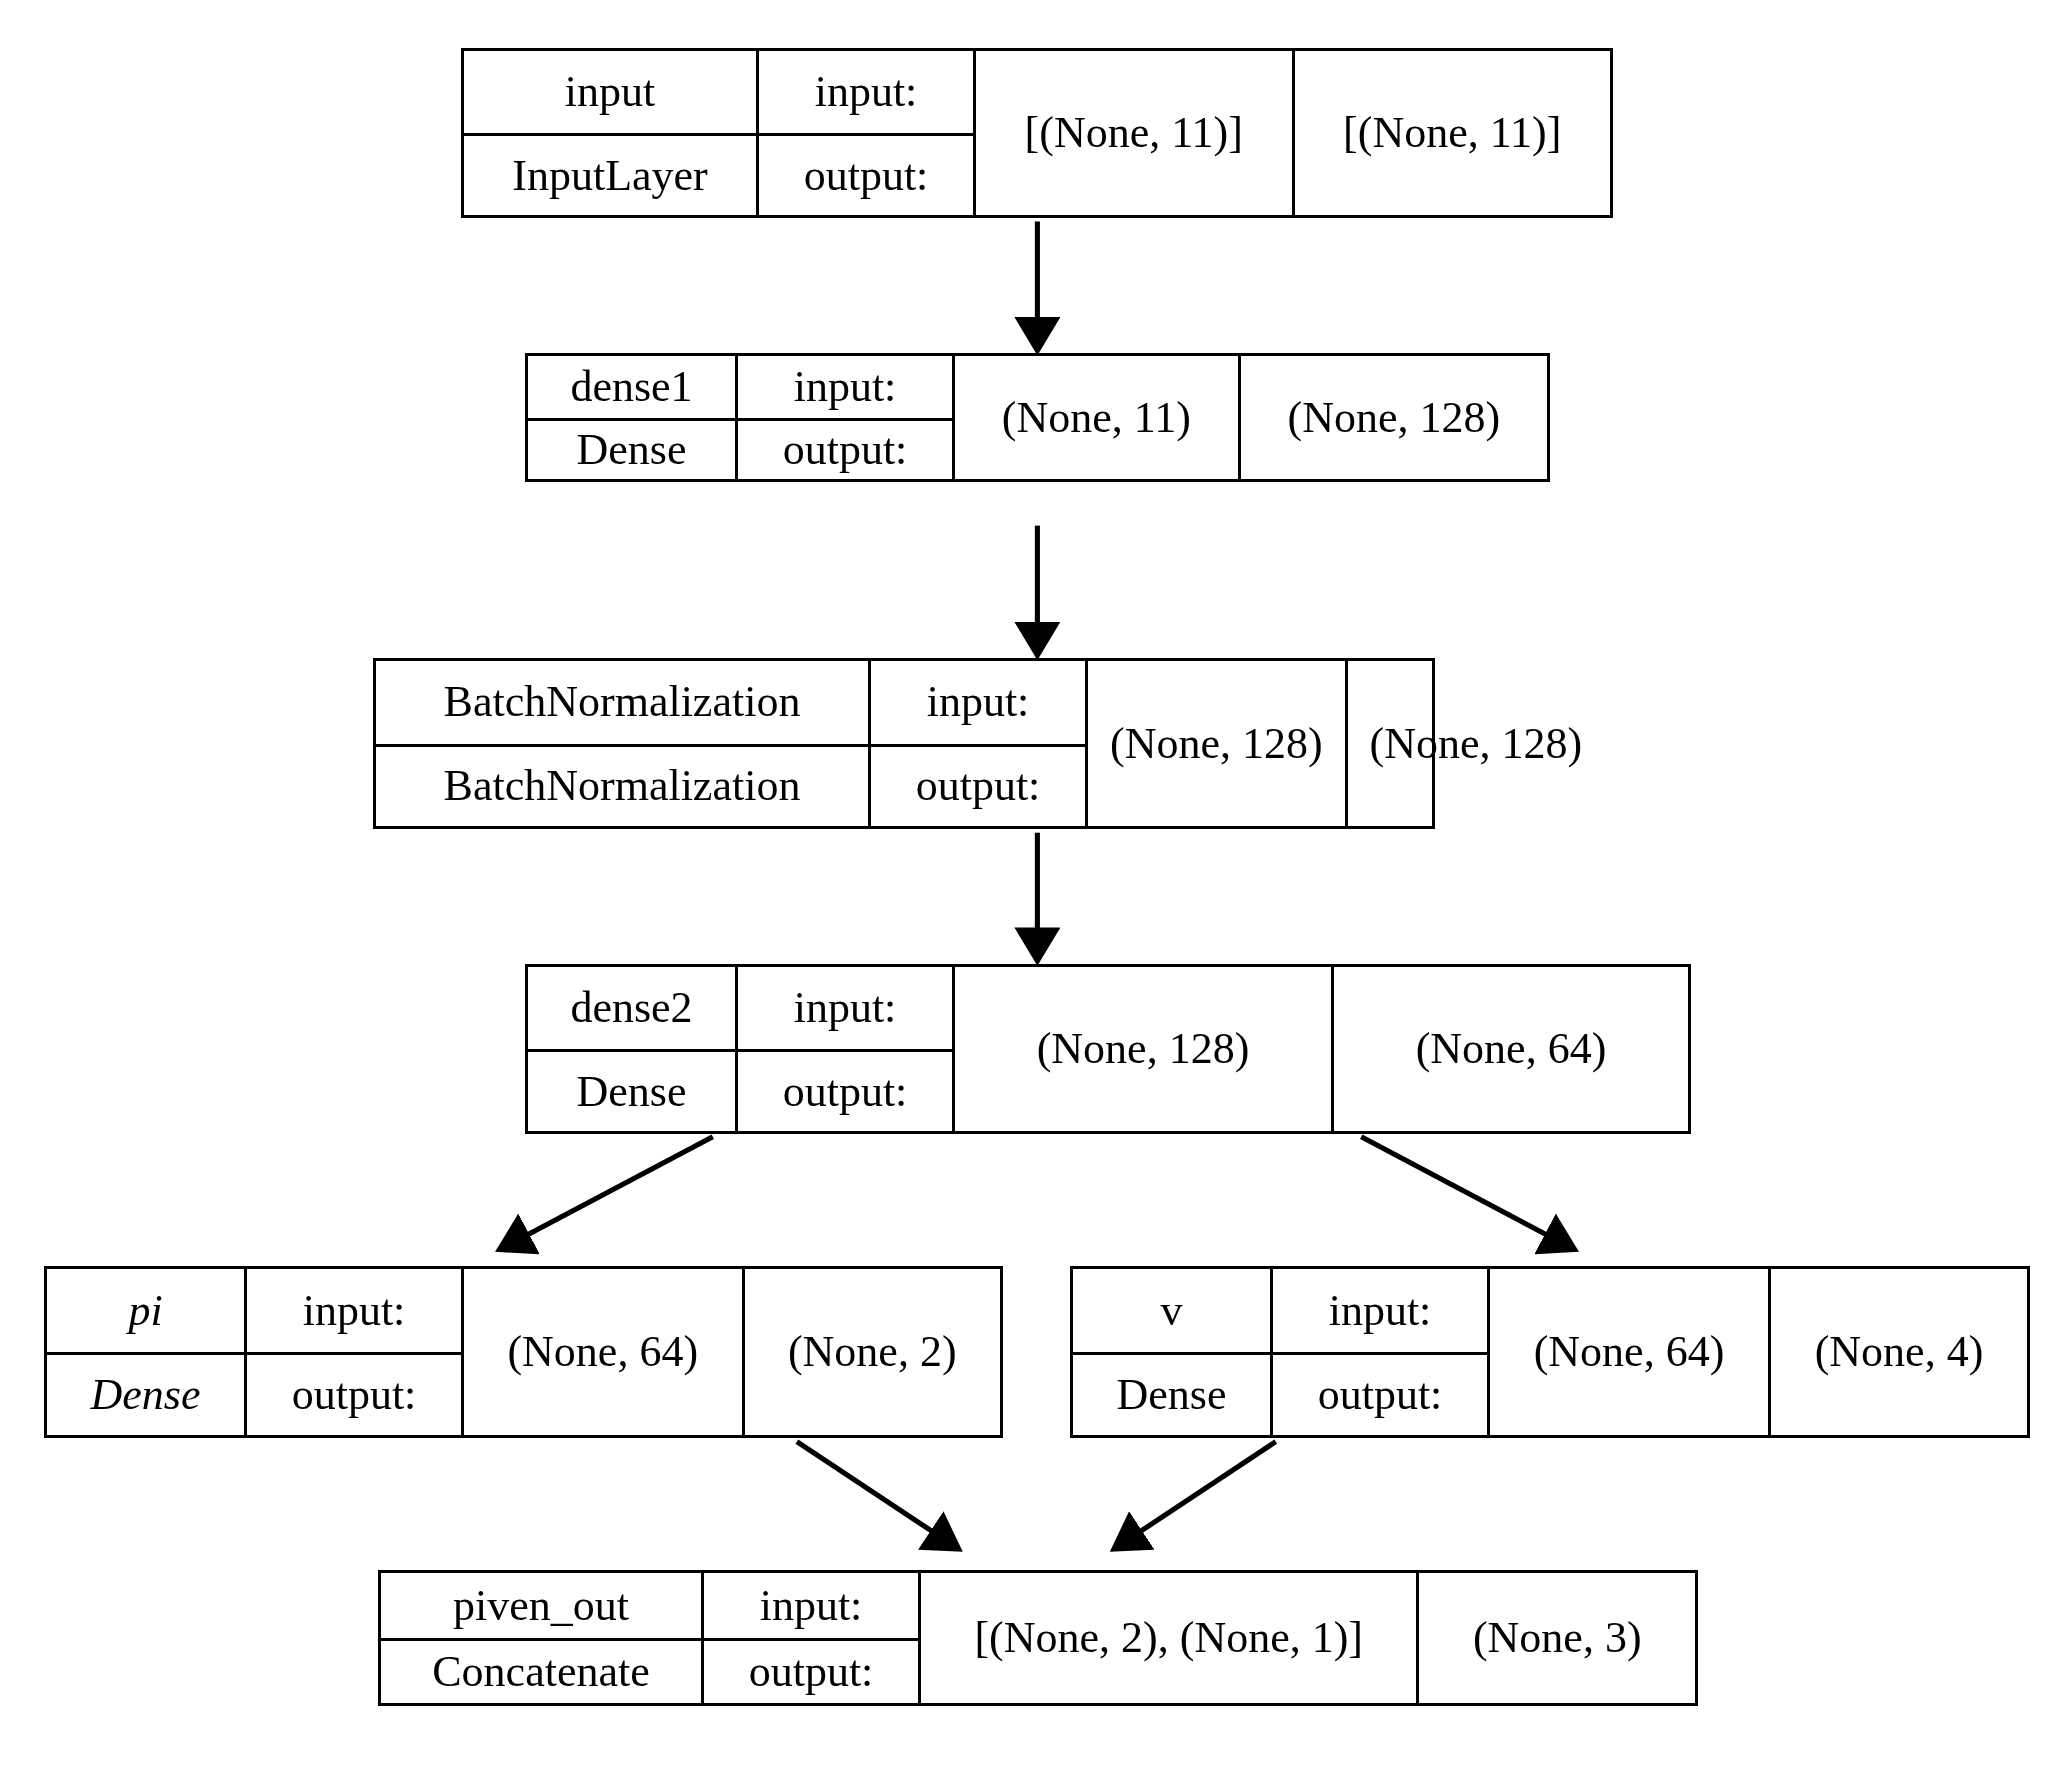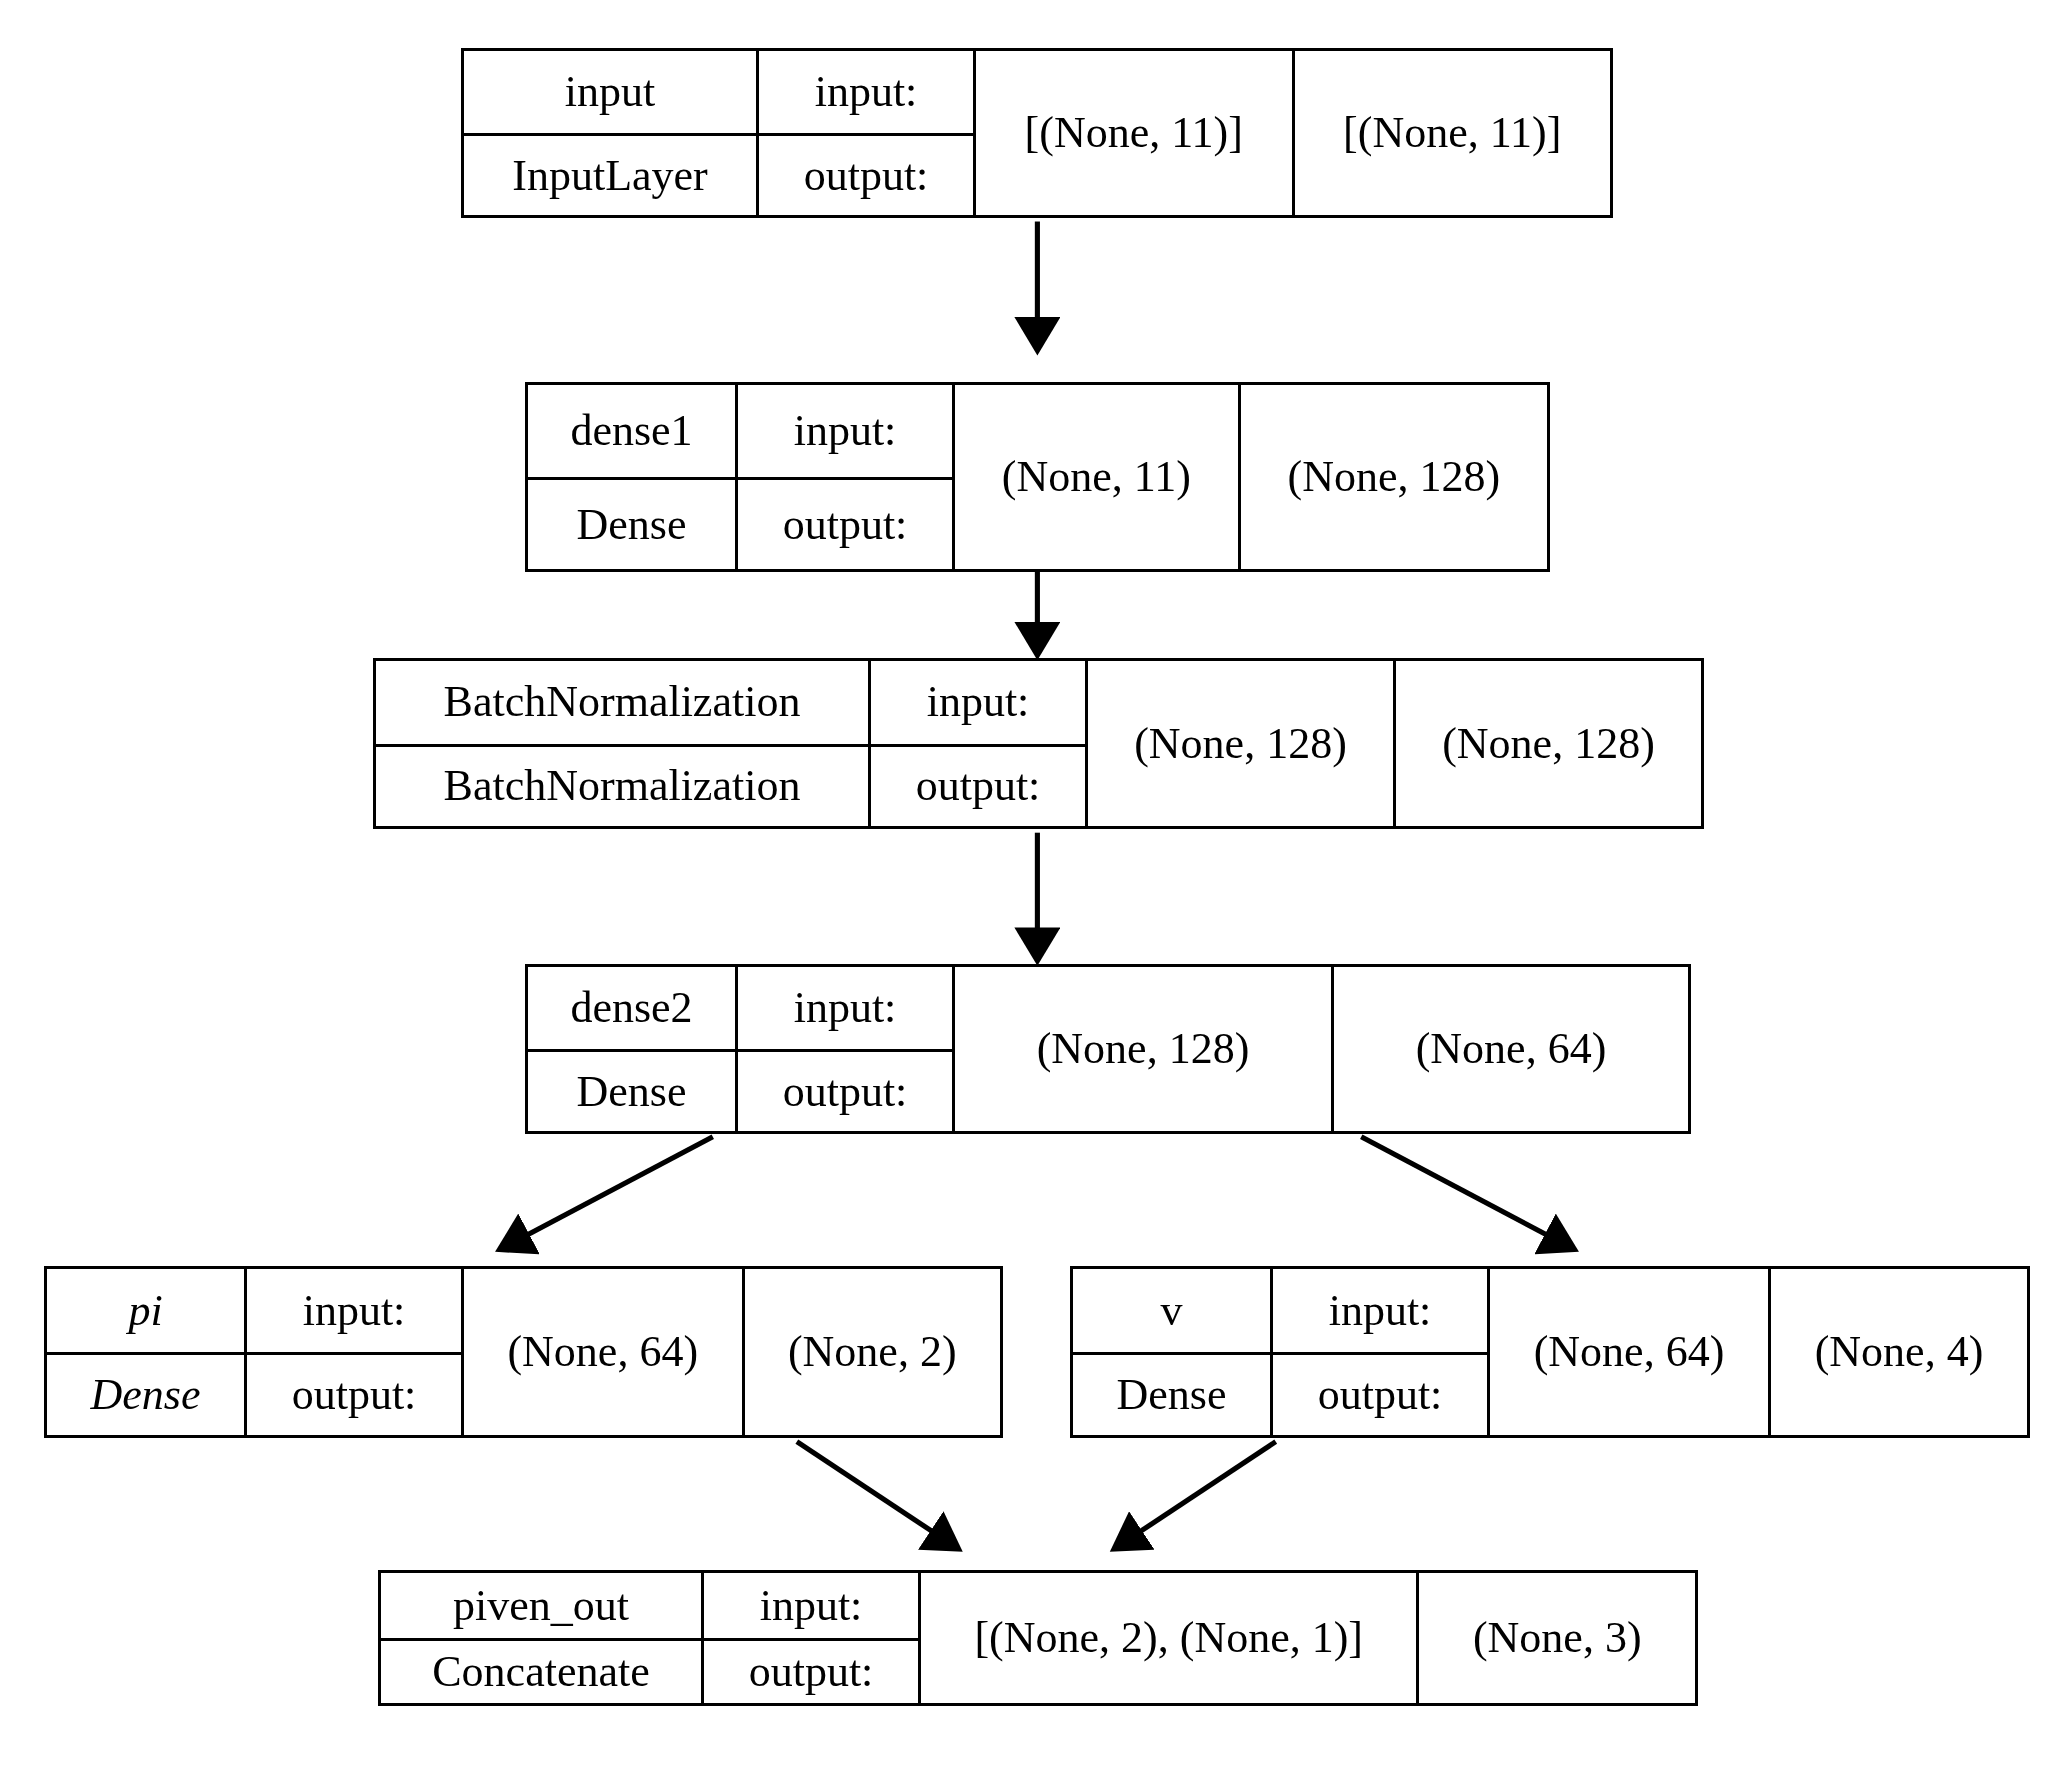--- a/index.html
+++ b/index.html
@@ -113,36 +113,36 @@
       </div>
       <div class="col-io" style="width: 217px; flex: 0 0 217px;">
         <div class="cell">input:</div>
         <div class="cell bottom">output:</div>
       </div>
     </div>
     <div class="col-shape">[(None, 11)]</div>
     <div class="col-shape">[(None, 11)]</div>
   </div>
 
-  <div class="node" style="left: 525px; top: 353px; width: 1025px; height: 190px; margin-top: 29px;">
+  <div class="node" style="left: 525px; top: 353px; width: 1025px; height: 129px;">
     <div class="labelcols">
       <div class="col-name" style="width: 207px; flex: 0 0 207px;">
         <div class="cell">dense1</div>
         <div class="cell bottom">Dense</div>
       </div>
       <div class="col-io" style="width: 217px; flex: 0 0 217px;">
         <div class="cell">input:</div>
         <div class="cell bottom">output:</div>
       </div>
     </div>
     <div class="col-shape">(None, 11)</div>
     <div class="col-shape">(None, 128)</div>
   </div>
 
-  <div class="node" style="left: 373px; top: 658px; width: 1331px; height: 171px;">
+  <div class="node" style="left: 373px; top: 658px; width: 1062px; height: 171px;">
     <div class="labelcols">
       <div class="col-name" style="width: 492px; flex: 0 0 492px;">
         <div class="cell">BatchNormalization</div>
         <div class="cell bottom">BatchNormalization</div>
       </div>
       <div class="col-io" style="width: 217px; flex: 0 0 217px;">
         <div class="cell">input:</div>
         <div class="cell bottom">output:</div>
       </div>
     </div>

